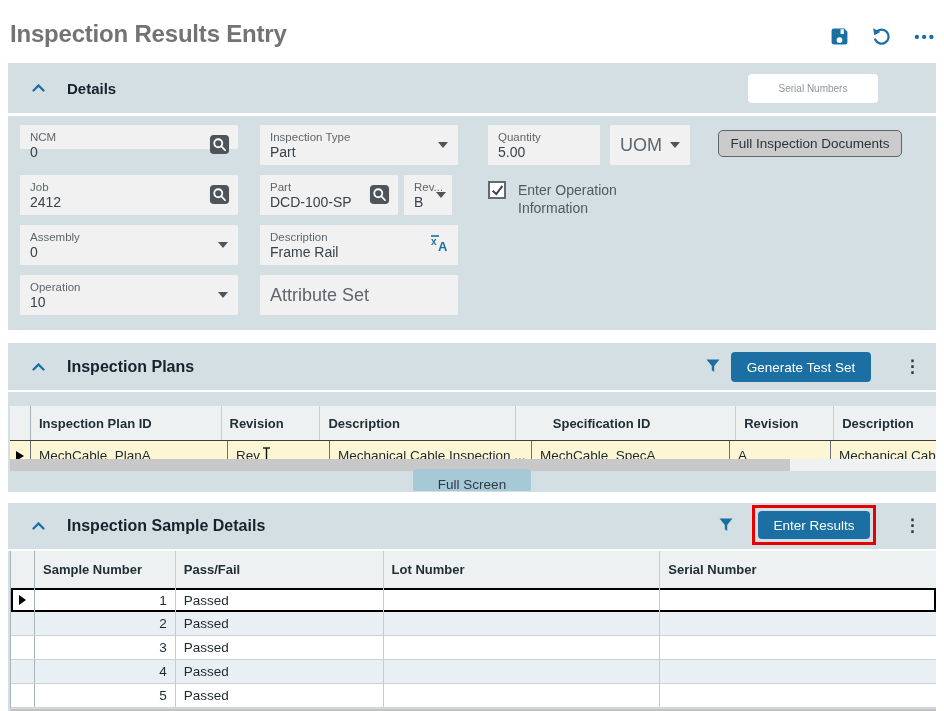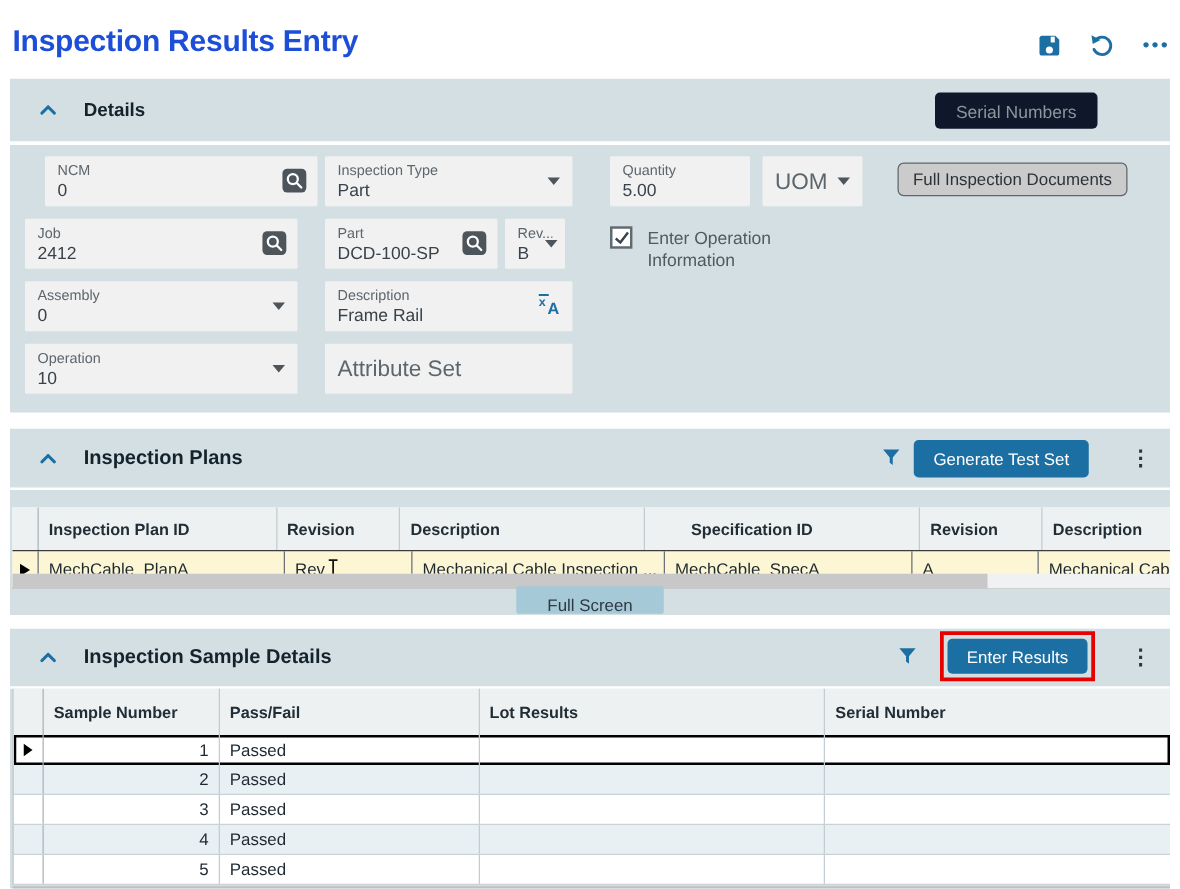--- a/index.html
+++ b/index.html
@@ -1,42 +1,42 @@
 <!DOCTYPE html>
 <html><head>
 <meta charset="utf-8">
 <style>
   * { margin:0; padding:0; box-sizing:border-box; }
   html,body { background:#fff; }
   body { font-family:"Liberation Sans", sans-serif; }
   .screen { position:relative; width:944px; height:711px; background:#ffffff; overflow:hidden; }
 
   
-  .page-title { position:absolute; left:10px; top:20px; font-size:24px; font-weight:600; color:#1d4ed8; letter-spacing:-0.2px; }
+  .page-title { position:absolute; left:10px; top:20px; font-size:24px; font-weight:600; color:#737373; letter-spacing:-0.2px; }
   .top-actions { position:absolute; right:8px; top:26px; display:flex; align-items:center; gap:22px; }
   .icon-btn { cursor:pointer; display:flex; align-items:center; justify-content:center; }
   .more-glyph { color:#1b6fa3; font-size:15px; font-weight:bold; letter-spacing:2px; line-height:1; }
 
   
   .panel { position:absolute; left:8px; width:928px; background:#d3dfe3; overflow:hidden; }
   .panel-hd { position:absolute; left:0; top:0; width:100%; display:flex; align-items:center; }
   .chev { margin-left:24px; cursor:pointer; display:flex; }
   .sec-title { margin-left:22px; font-size:15px; font-weight:bold; color:#14222b; }
   .hd-sep { position:absolute; left:0; width:100%; height:3px; background:#ffffff; }
 
   
   .field { position:absolute; background:#f1f1f1; border-radius:1px; padding:5px 8px 4px 10px; cursor:text; }
   .field .lbl { font-size:11.5px; color:#5d666c; line-height:14px; white-space:nowrap; overflow:hidden; }
   .field .val { font-size:14px; color:#39424a; line-height:17px; white-space:nowrap; }
   .field .lbl-only { font-size:18px; color:#5d666c; line-height:30px; }
   .f-icon { position:absolute; right:8px; top:9px; cursor:pointer; }
   .caret { position:absolute; right:10px; top:17px; width:0; height:0; border-left:5px solid transparent; border-right:5px solid transparent; border-top:6px solid #4d555b; cursor:pointer; }
 
   .gray-btn { position:absolute; background:#cbcbcb; border:1.5px solid #5f6468; border-radius:5px; font-size:13.5px; color:#2c3338; display:flex; align-items:center; justify-content:center; cursor:pointer; }
-  .disabled-btn { position:absolute; background:#0f172a; border:none; border-radius:4px; font-size:14px; color:#8d969c; display:flex; align-items:center; justify-content:center; cursor:default;text-align:center; }
+  .disabled-btn { position:absolute; background:#ffffff; border:none; border-radius:4px; font-size:10px; color:#8d969c; display:flex; align-items:center; justify-content:center; cursor:default;text-align:center; }
   .blue-btn { position:absolute; background:#1b6fa3; border:none; border-radius:4px; font-size:13.5px; color:#ffffff; display:flex; align-items:center; justify-content:center; cursor:pointer; }
 
   .chk-row { position:absolute; display:flex; gap:12px; }
   .chk-box { width:18px; height:18px; background:#fff; border:2px solid #5f6a72; display:flex; align-items:center; justify-content:center; cursor:pointer; flex:none; }
   .chk-lbl { font-size:14px; color:#4f5a62; line-height:18px; }
 
   
   .tbl { position:absolute; background:#fff; }
   .trow { display:flex; width:100%; }
   .tcell { border-right:1px solid #c3ccd1; overflow:hidden; white-space:nowrap; display:flex; align-items:center; padding:0 8px; }
@@ -85,21 +85,21 @@
       <span class="chev">
         <svg width="13" height="8" viewBox="0 0 13 8">
             <polyline points="1.5,6.5 6.5,1.5 11.5,6.5" fill="none" stroke="#1b6fa3" stroke-width="2.3" stroke-linecap="round"></polyline>
           </svg>
       </span>
       <span class="sec-title">Details</span>
     </div>
     <button class="disabled-btn" style="left:740px; top:11px; width:130px; height:29px;">Serial Numbers</button>
     <div class="hd-sep" style="top:50px;"></div>
 
-    <div class="field" style="left:28px; top:62px; width:218px; height:40px;">
+    <div class="field" style="left:12px; top:62px; width:218px; height:24px;">
       <div class="lbl">NCM</div>
       <div class="val">0</div>
       <span class="f-icon">
         <svg width="21" height="21" viewBox="0 0 22 22">
             <rect x="1" y="1" width="20" height="20" rx="4" fill="#4d555b"></rect>
             <circle cx="9.7" cy="9.7" r="4.2" fill="none" stroke="#fff" stroke-width="1.9"></circle>
             <line x1="13" y1="13" x2="16.8" y2="16.8" stroke="#fff" stroke-width="1.9" stroke-linecap="round"></line>
           </svg>
       </span>
     </div>
@@ -267,21 +267,21 @@
     <div class="red-box" style="left:744px; top:2px; width:124px; height:40px;"></div>
     <span class="dots-v" style="position:absolute; left:896px; top:14px;">⋮</span>
 
     <div class="hd-sep" style="top:46px; height:2px;"></div>
 
     <div class="tbl" style="left:2px; top:48px; width:926px; border-left:1px solid #a9b3b9;">
       <div class="trow th-row" style="height:37px;">
         <div class="gutter" style="width:24px; background:#eef1f2;"></div>
         <div class="tcell" style="width:141px;">Sample Number</div>
         <div class="tcell" style="width:208px;">Pass/Fail</div>
-        <div class="tcell" style="width:277px;">Lot Results</div>
+        <div class="tcell" style="width:277px;">Lot Number</div>
         <div class="tcell" style="width:276px; border-right:none;">Serial Number</div>
       </div>
 
       <div class="trow" style="height:24px; background:#ffffff; box-shadow:inset 0 0 0 2px #000;">
         <div class="gutter" style="width:24px;">
             <span class="tri" style="border-left-width:7px;"></span>
           </div>
         <div class="tcell cell-txt num-cell" style="width:141px;">1</div>
         <div class="tcell cell-txt" style="width:208px;">Passed</div>
         <div class="tcell cell-txt" style="width:277px;"></div>

